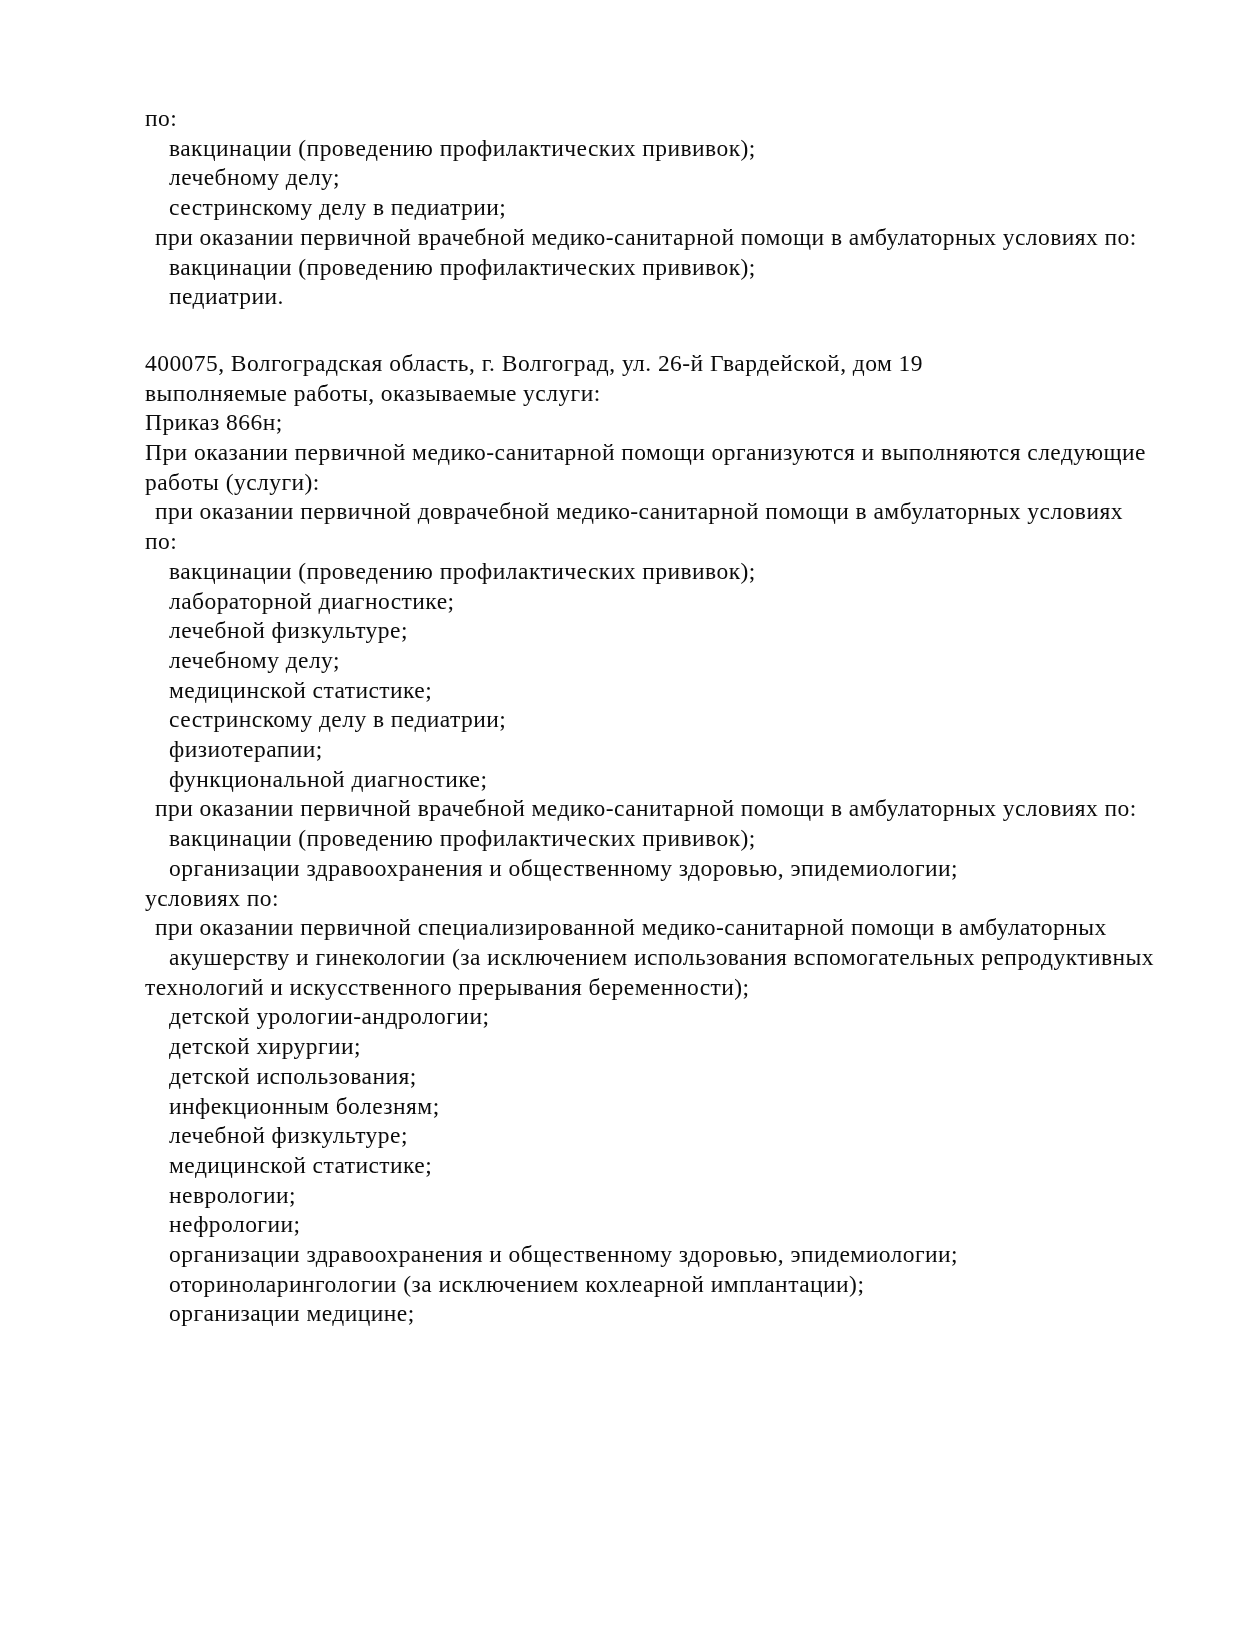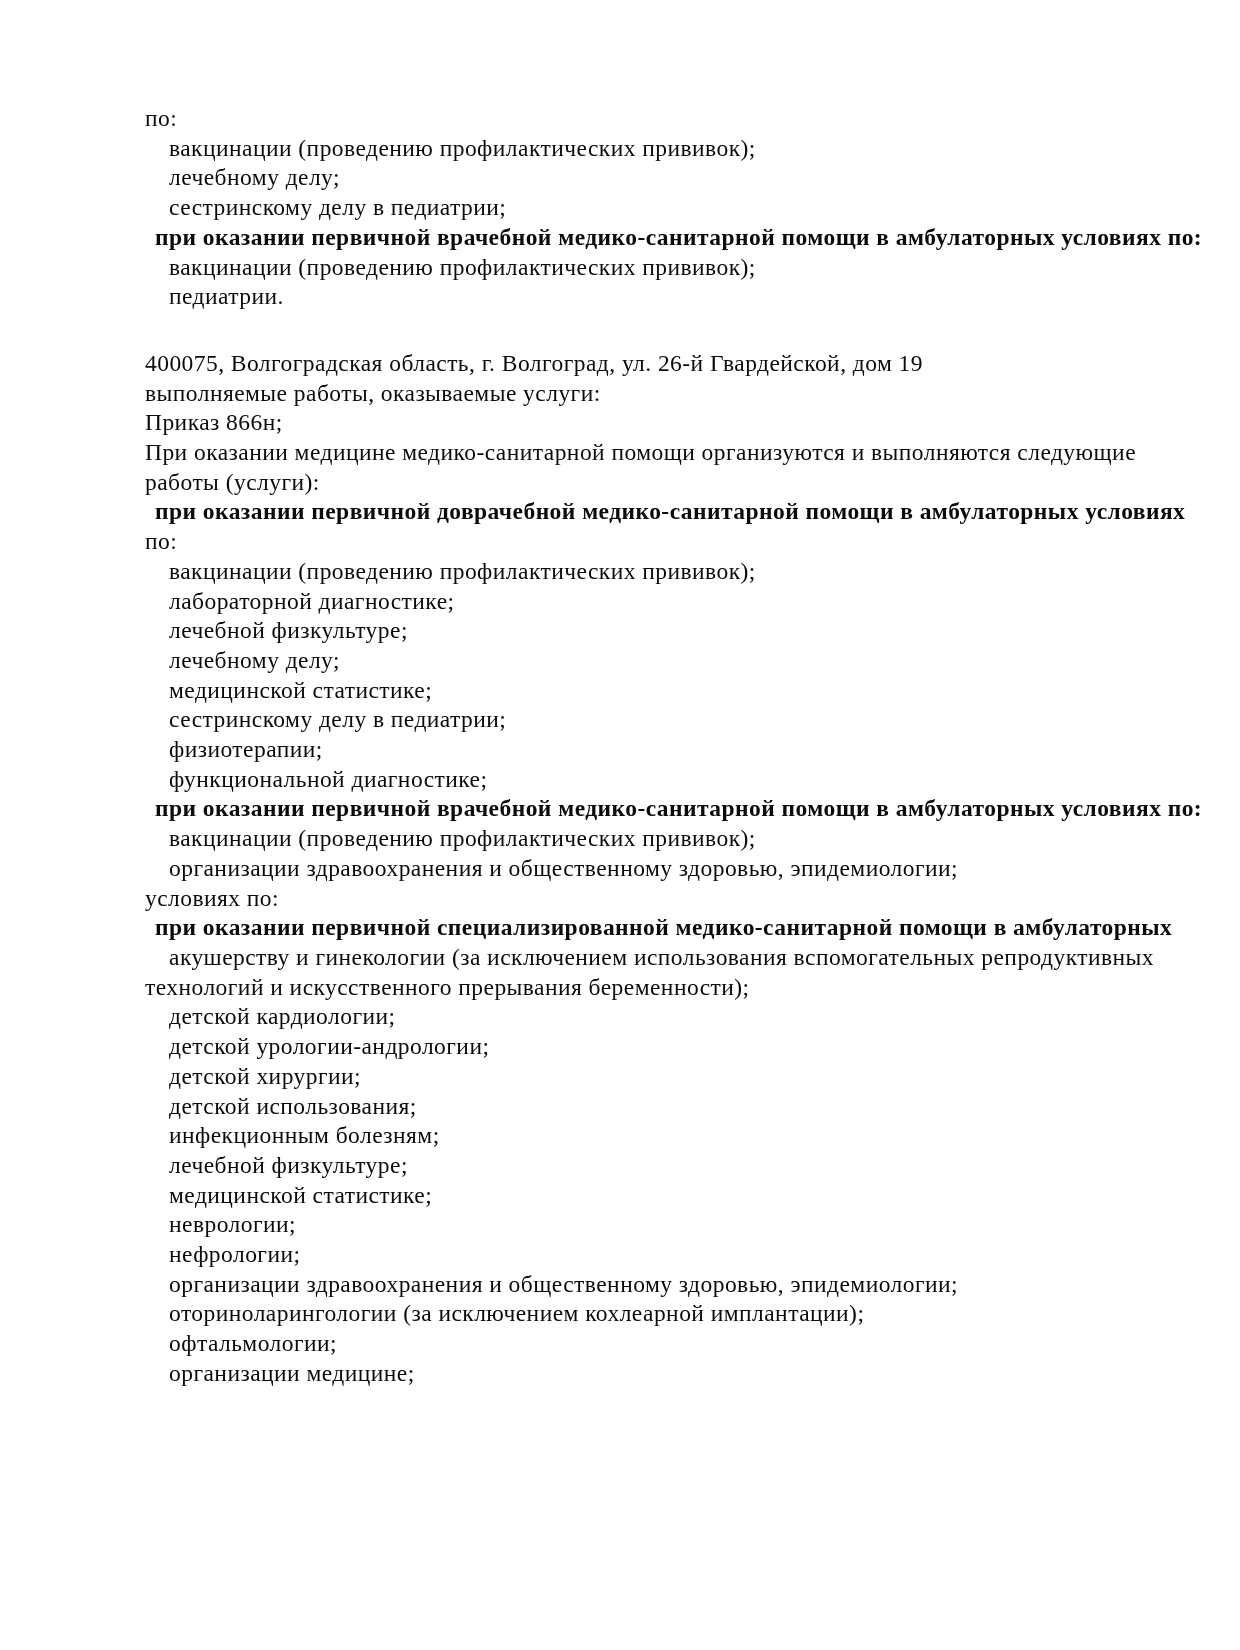--- a/index.html
+++ b/index.html
@@ -26,21 +26,21 @@
     font-family: "Liberation Serif", "DejaVu Serif", serif;
     font-size: 23.5px;
     line-height: 29.7px;
     letter-spacing: 0.45px;
     color: #0b0b0b;
     -webkit-font-smoothing: antialiased;
   }
   .line {
     white-space: pre;
   }
-  .ind-1 { padding-left: 10px; font-weight: bold; }
+  .ind-1 { padding-left: 10px; }
   .ind-2 { padding-left: 24px; }
   .blank {
     height: 37px;
   }
 </style>
 </head>
 <body>
 
 <div class="page">
   <div class="text-block" id="text-block">
@@ -48,46 +48,44 @@
       <div class="line ind-2">вакцинации (проведению профилактических прививок);</div>
       <div class="line ind-2">лечебному делу;</div>
       <div class="line ind-2">сестринскому делу в педиатрии;</div>
       <div class="line ind-1">при оказании первичной врачебной медико-санитарной помощи в амбулаторных условиях по:</div>
       <div class="line ind-2">вакцинации (проведению профилактических прививок);</div>
       <div class="line ind-2">педиатрии.</div>
       <div class="line blank"></div>
       <div class="line">400075, Волгоградская область, г. Волгоград, ул. 26-й Гвардейской, дом 19</div>
       <div class="line">выполняемые работы, оказываемые услуги:</div>
       <div class="line">Приказ 866н;</div>
-      <div class="line">При оказании медицине медико-санитарной помощи организуются и выполняются следующие</div>
+      <div class="line">При оказании первичной медико-санитарной помощи организуются и выполняются следующие</div>
       <div class="line">работы (услуги):</div>
       <div class="line ind-1">при оказании первичной доврачебной медико-санитарной помощи в амбулаторных условиях</div>
       <div class="line">по:</div>
       <div class="line ind-2">вакцинации (проведению профилактических прививок);</div>
       <div class="line ind-2">лабораторной диагностике;</div>
       <div class="line ind-2">лечебной физкультуре;</div>
       <div class="line ind-2">лечебному делу;</div>
       <div class="line ind-2">медицинской статистике;</div>
       <div class="line ind-2">сестринскому делу в педиатрии;</div>
       <div class="line ind-2">физиотерапии;</div>
       <div class="line ind-2">функциональной диагностике;</div>
       <div class="line ind-1">при оказании первичной врачебной медико-санитарной помощи в амбулаторных условиях по:</div>
       <div class="line ind-2">вакцинации (проведению профилактических прививок);</div>
       <div class="line ind-2">организации здравоохранения и общественному здоровью, эпидемиологии;</div>
       <div class="line">условиях по:</div>
       <div class="line ind-1">при оказании первичной специализированной медико-санитарной помощи в амбулаторных</div>
       <div class="line ind-2">акушерству и гинекологии (за исключением использования вспомогательных репродуктивных</div>
       <div class="line">технологий и искусственного прерывания беременности);</div>
-      <div class="line ind-2">детской кардиологии;</div>
       <div class="line ind-2">детской урологии-андрологии;</div>
       <div class="line ind-2">детской хирургии;</div>
       <div class="line ind-2">детской использования;</div>
       <div class="line ind-2">инфекционным болезням;</div>
       <div class="line ind-2">лечебной физкультуре;</div>
       <div class="line ind-2">медицинской статистике;</div>
       <div class="line ind-2">неврологии;</div>
       <div class="line ind-2">нефрологии;</div>
       <div class="line ind-2">организации здравоохранения и общественному здоровью, эпидемиологии;</div>
       <div class="line ind-2">оториноларингологии (за исключением кохлеарной имплантации);</div>
-      <div class="line ind-2">офтальмологии;</div>
       <div class="line ind-2">организации медицине;</div>
     </div>
 </div>
 
 </body></html>

